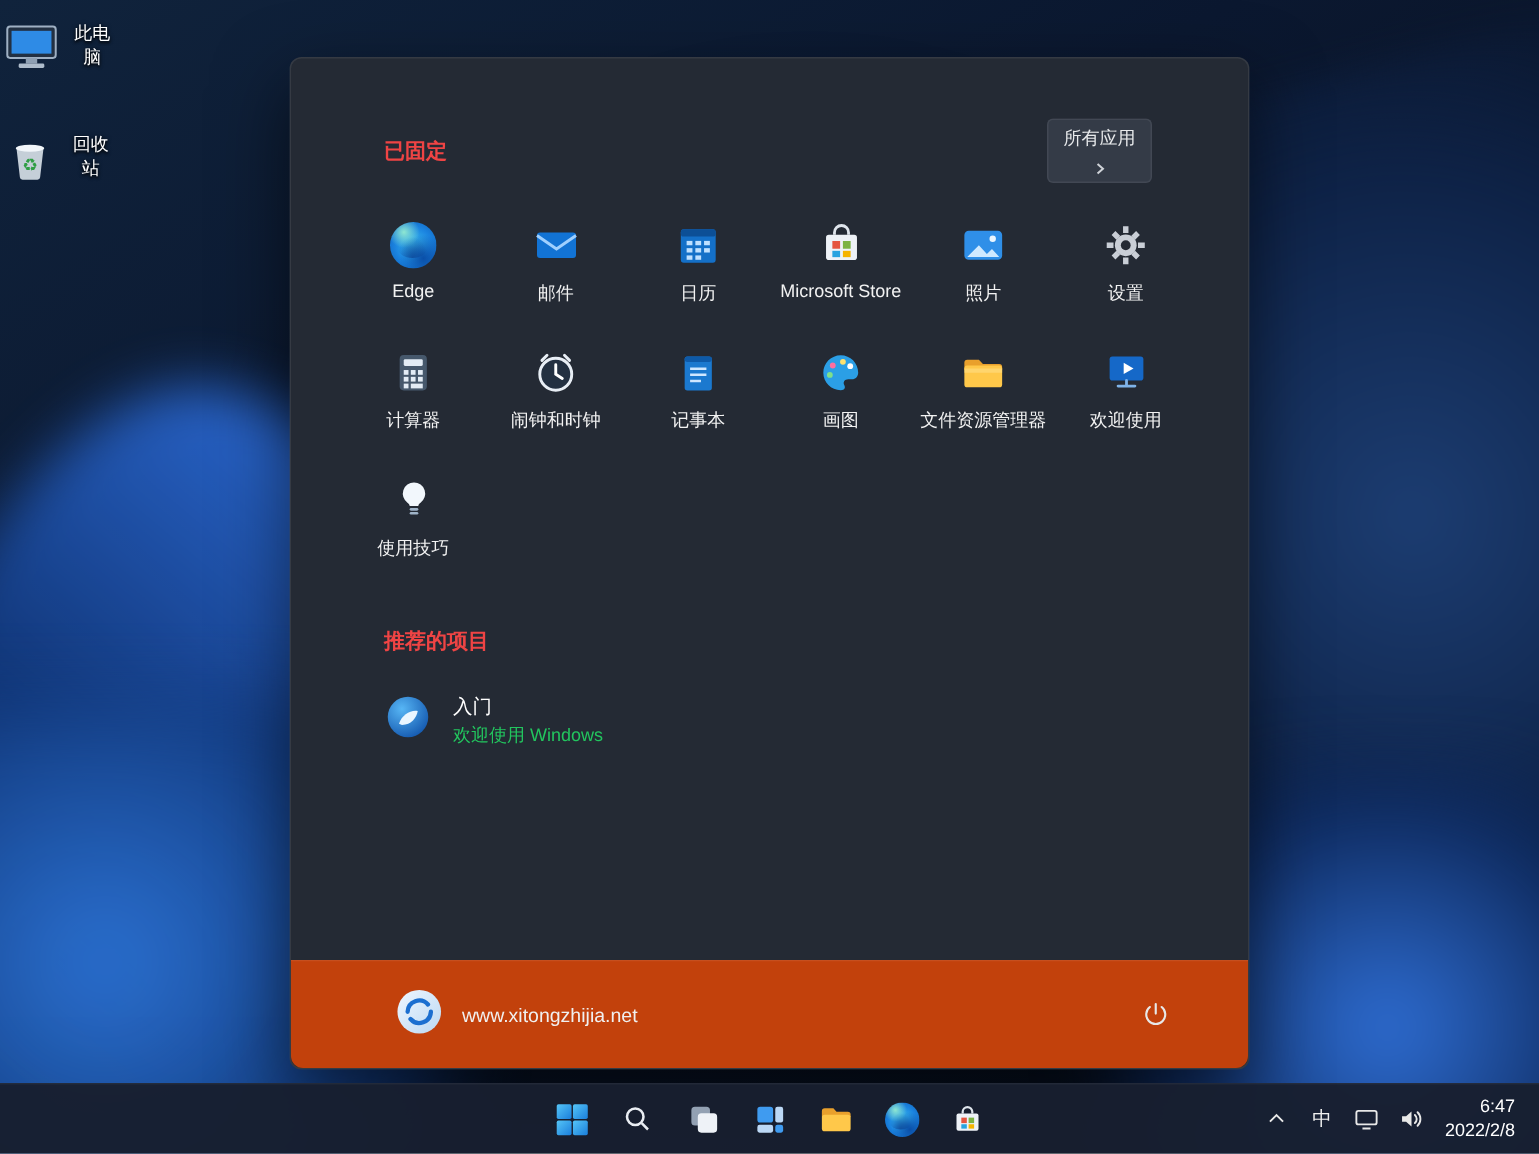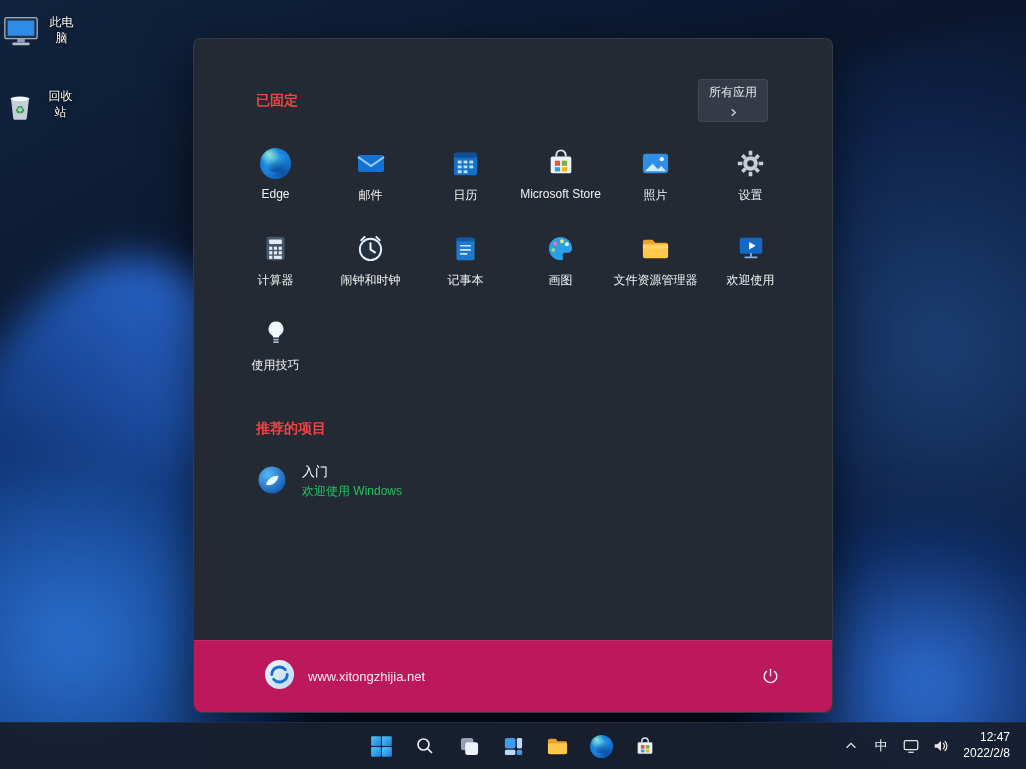--- a/index.html
+++ b/index.html
@@ -61,21 +61,21 @@
   .app-tile { height:85px; display:flex; flex-direction:column; align-items:center;
     padding-top:8px; border-radius:6px; cursor:pointer; }
   .icon-box { height:34px; display:flex; align-items:center; justify-content:center; }
   .app-label { margin-top:7px; font-size:12px; color:#f2f2f2; white-space:nowrap; }
   .rec-row { margin:26px 64px 0 62px; }
   .rec-item { margin:16px 0 0 46px; display:flex; align-items:center; gap:14px;
     padding:9px 16px; border-radius:6px; width:fit-content; cursor:pointer; }
   .rec-title { font-size:13px; color:#ffffff; }
   .rec-sub { font-size:12px; color:#22c55e; margin-top:2px; }
   .menu-footer { position:absolute; left:0; right:0; bottom:0; height:72px;
-    background:#be185d; border-top:1px solid rgba(255,255,255,.08);
+    background:#c2410c; border-top:1px solid rgba(255,255,255,.08);
     border-radius:0 0 8px 8px; display:flex; justify-content:space-between;
     align-items:center; padding:0 44px 0 60px; }
   .user-chip { display:flex; align-items:center; gap:13px; cursor:pointer;
     padding:6px 10px; border-radius:6px; }
   .user-name { font-size:13px; color:#f0f0f0; }
   .power-btn { width:36px; height:36px; border:none; background:transparent;
     border-radius:6px; display:flex; align-items:center; justify-content:center; cursor:pointer; }
 
   
   #taskbar { position:absolute; left:0; right:0; bottom:0; height:47px;
@@ -427,19 +427,19 @@
             <path d="M7 17h6"></path>
         </svg>
       </button>
       <button class="tray-btn">
         <svg viewBox="0 0 20 20" width="18" height="18">
           <path d="M3 8v4h3l4 3.5v-11L6 8Z" fill="#e8e8e8"></path>
           <path d="M12.5 7a4 4 0 0 1 0 6M14.5 5a7 7 0 0 1 0 10" stroke="#e8e8e8" stroke-width="1.4" fill="none" stroke-linecap="round"></path>
         </svg>
       </button>
       <div class="clock">
-        <div>12:47</div>
+        <div>6:47</div>
         <div>2022/2/8</div>
       </div>
     </div>
   </div>
 
 </div>
 
 </body></html>

